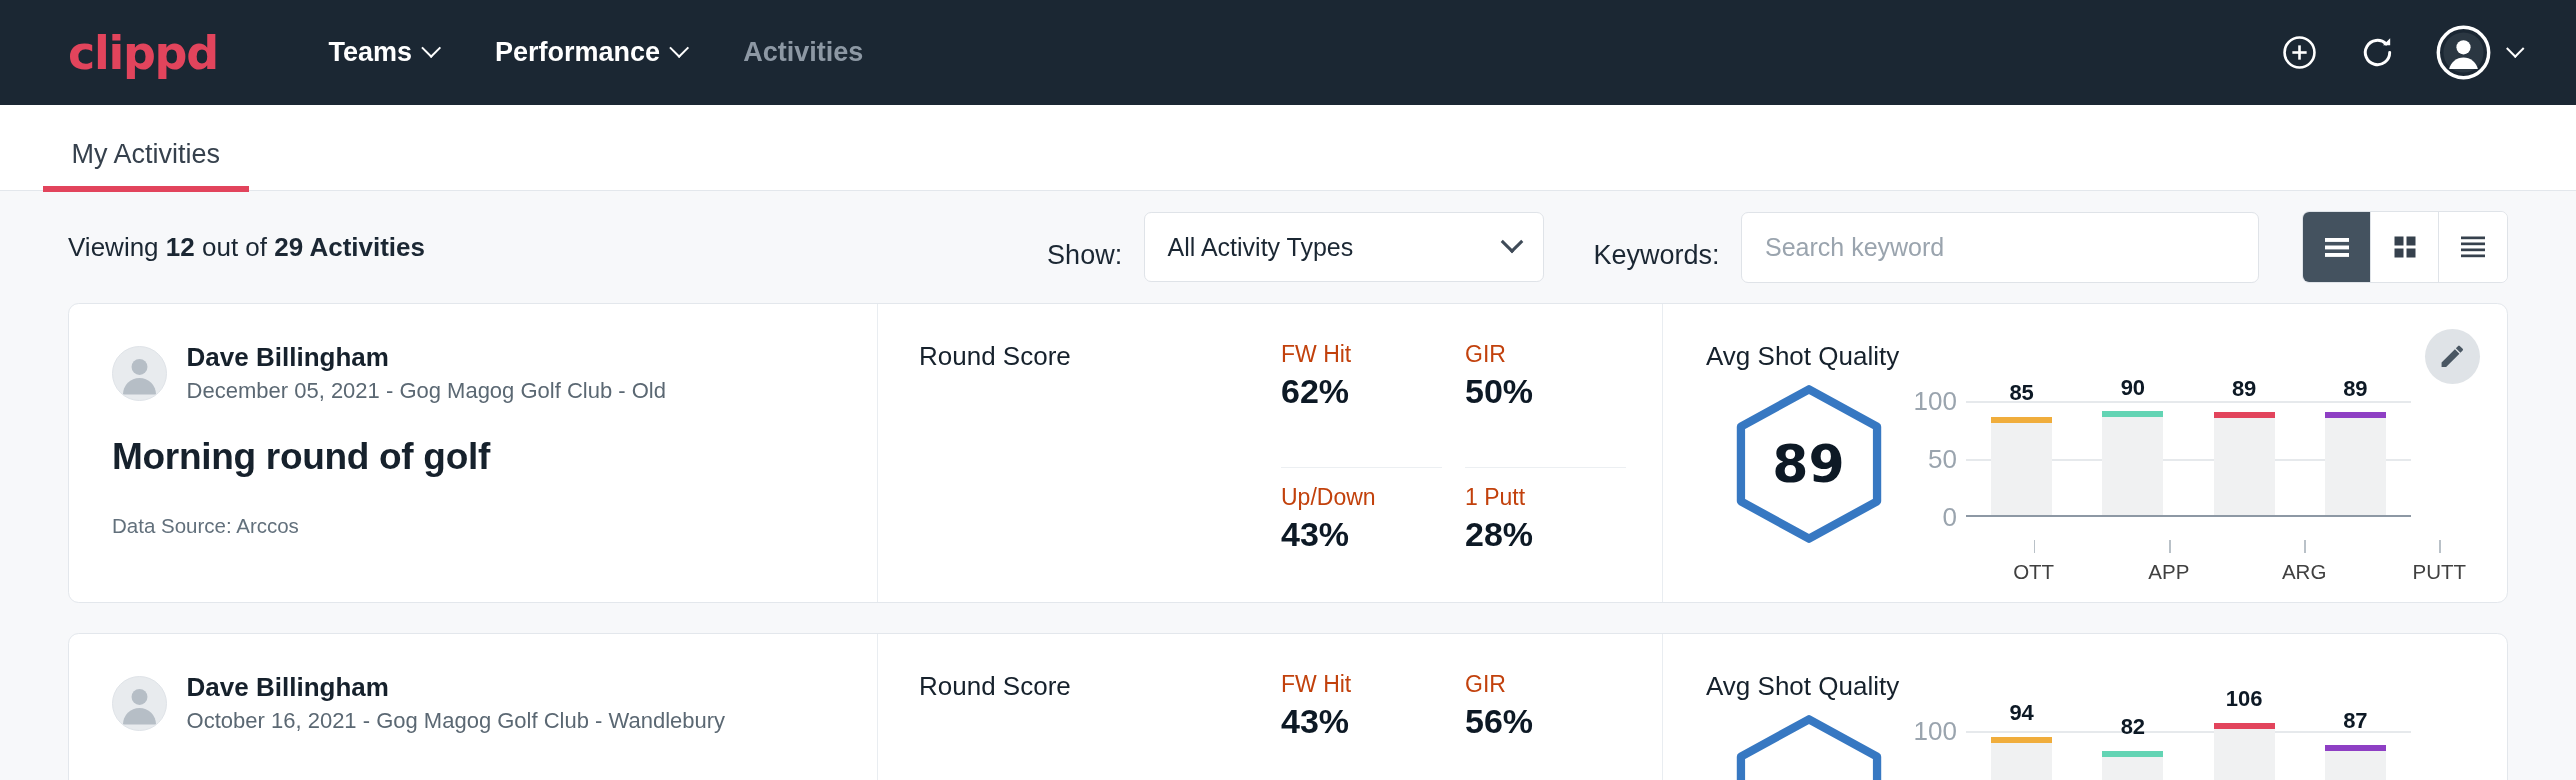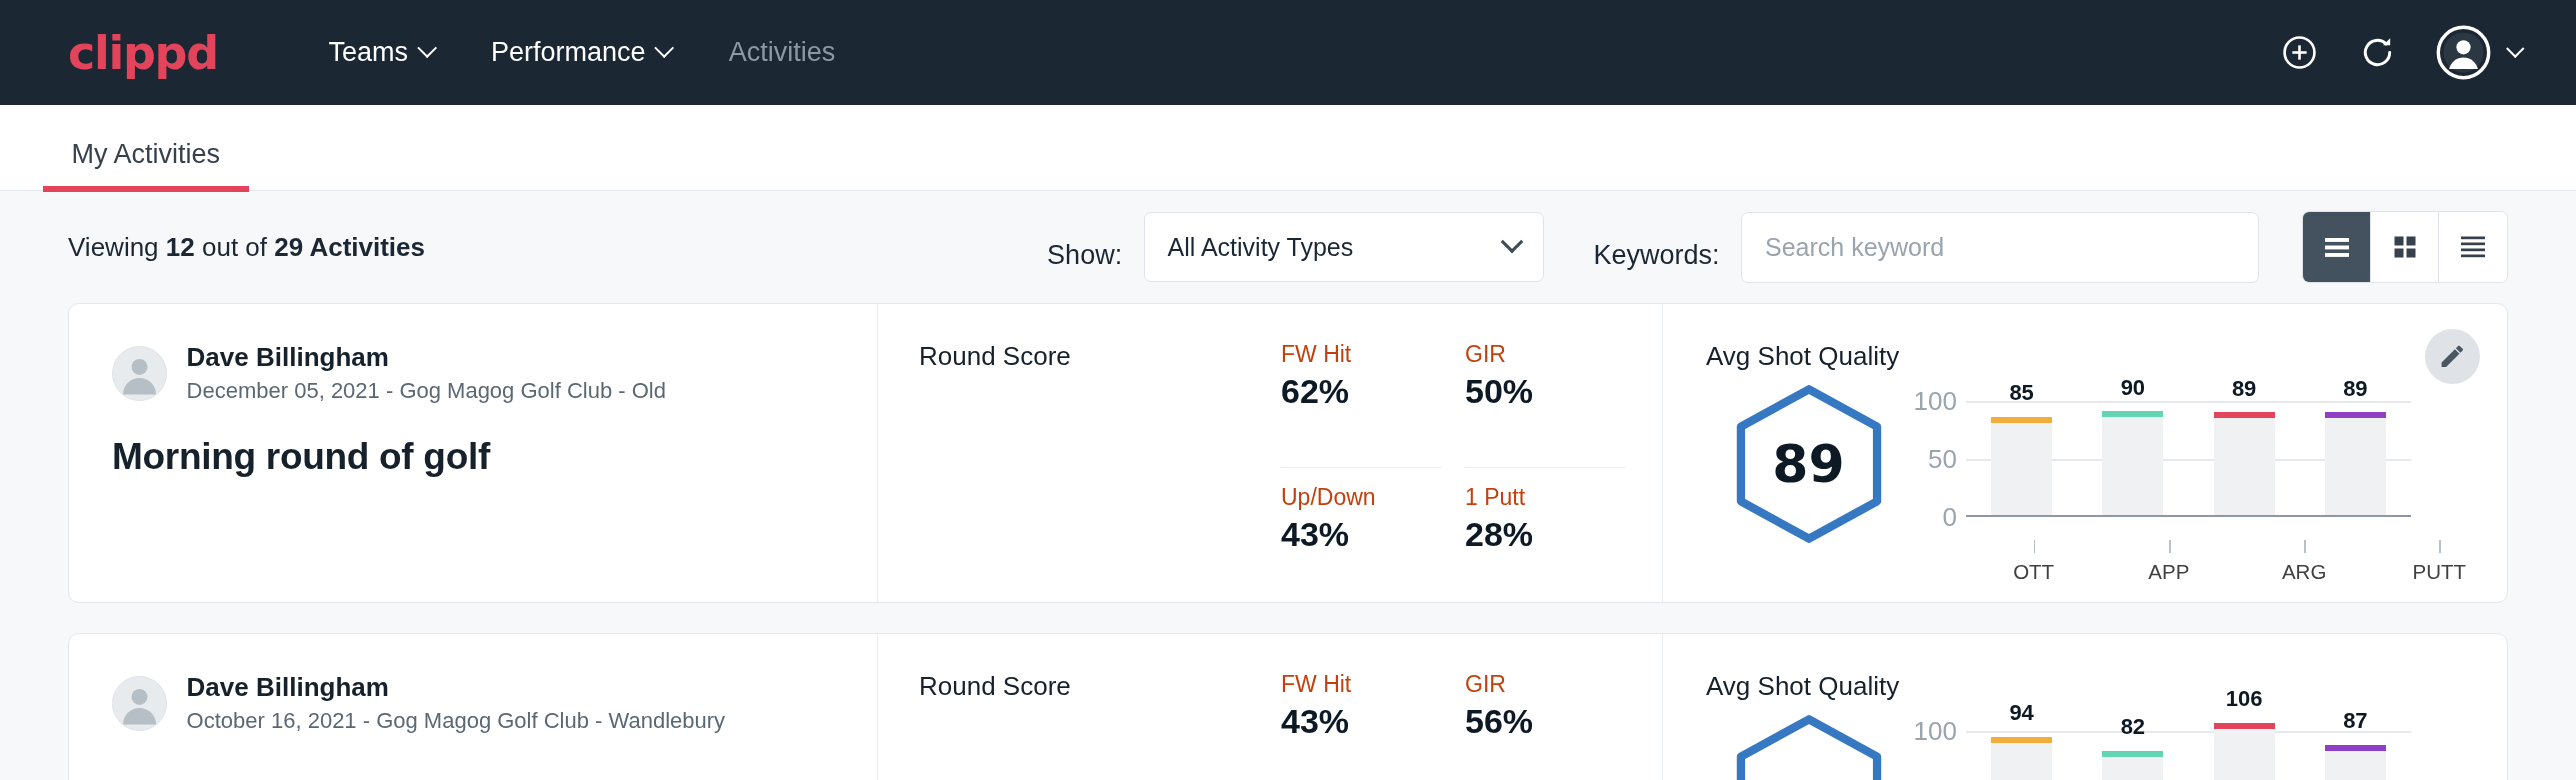--- a/index.html
+++ b/index.html
@@ -31,20 +31,21 @@
     font-family: "DejaVu Sans", sans-serif;
   }
   .navitems { display: flex; align-items: center; gap: 0px; }
   .navitem {
     display: flex; align-items: center; gap: 11.6px;
     color: #ffffff;
     font-size: 27px;
     padding: 14.3px 28.6px;
     cursor: pointer;
     white-space: nowrap;
+    font-weight: bold;
   }
   .navitem.muted { color: #8d98a4; }
   .chev {
     display: inline-block;
     width: 14.3px; height: 14.3px;
     border-right: 2.7px solid currentColor;
     border-bottom: 2.7px solid currentColor;
     transform: rotate(45deg) translate(-2.7px,-2.7px);
   }
   .nav-right {
@@ -422,20 +423,21 @@
             <circle cx="24" cy="19" r="7.2" fill="#b6bec6"></circle>
             <path d="M9 44a15 15 0 0 1 30 0z" fill="#b6bec6"></path>
           </svg>
         </div>
         <div>
           <div class="who-name">Dave Billingham</div>
           <div class="who-sub">December 05, 2021 - Gog Magog Golf Club - Old</div>
         </div>
       </div>
       <div class="card-title">Morning round of golf</div>
+      <div class="datasource">Data Source: Arccos</div>
     </div>
 
     <div class="card-mid">
       <div class="rs-col">
         <div class="rs-label">Round Score</div>
       </div>
       <div class="stats-grid">
         <div class="stat topcell">
           <div class="stat-label">FW Hit</div>
           <div class="stat-value">62%</div>

